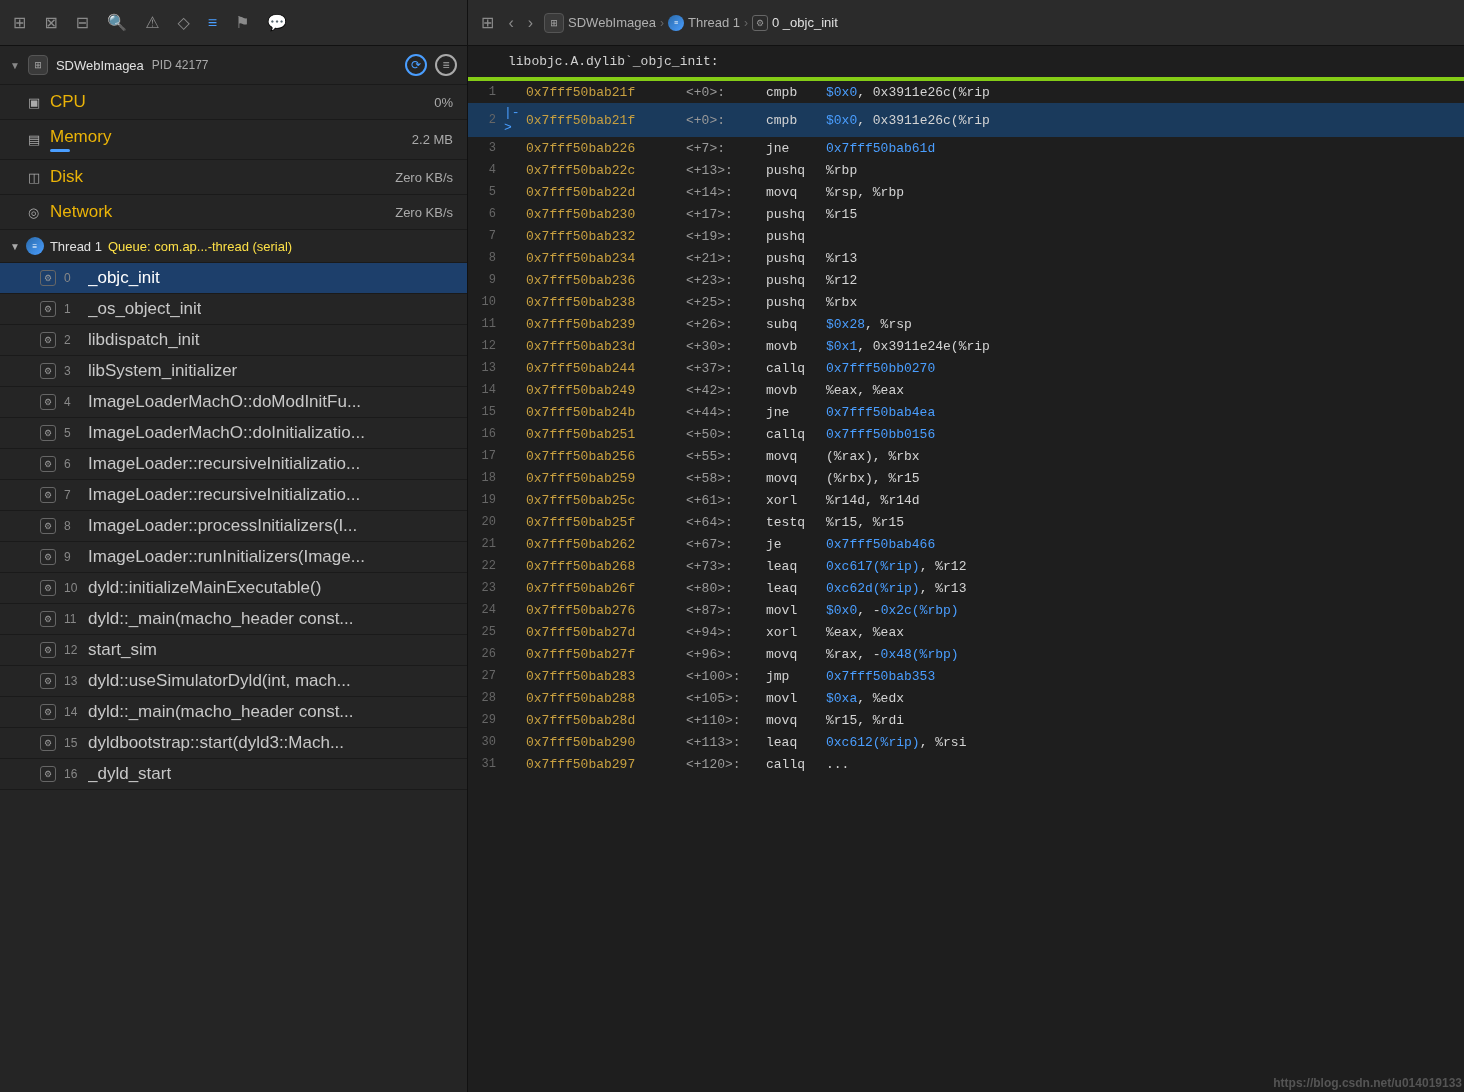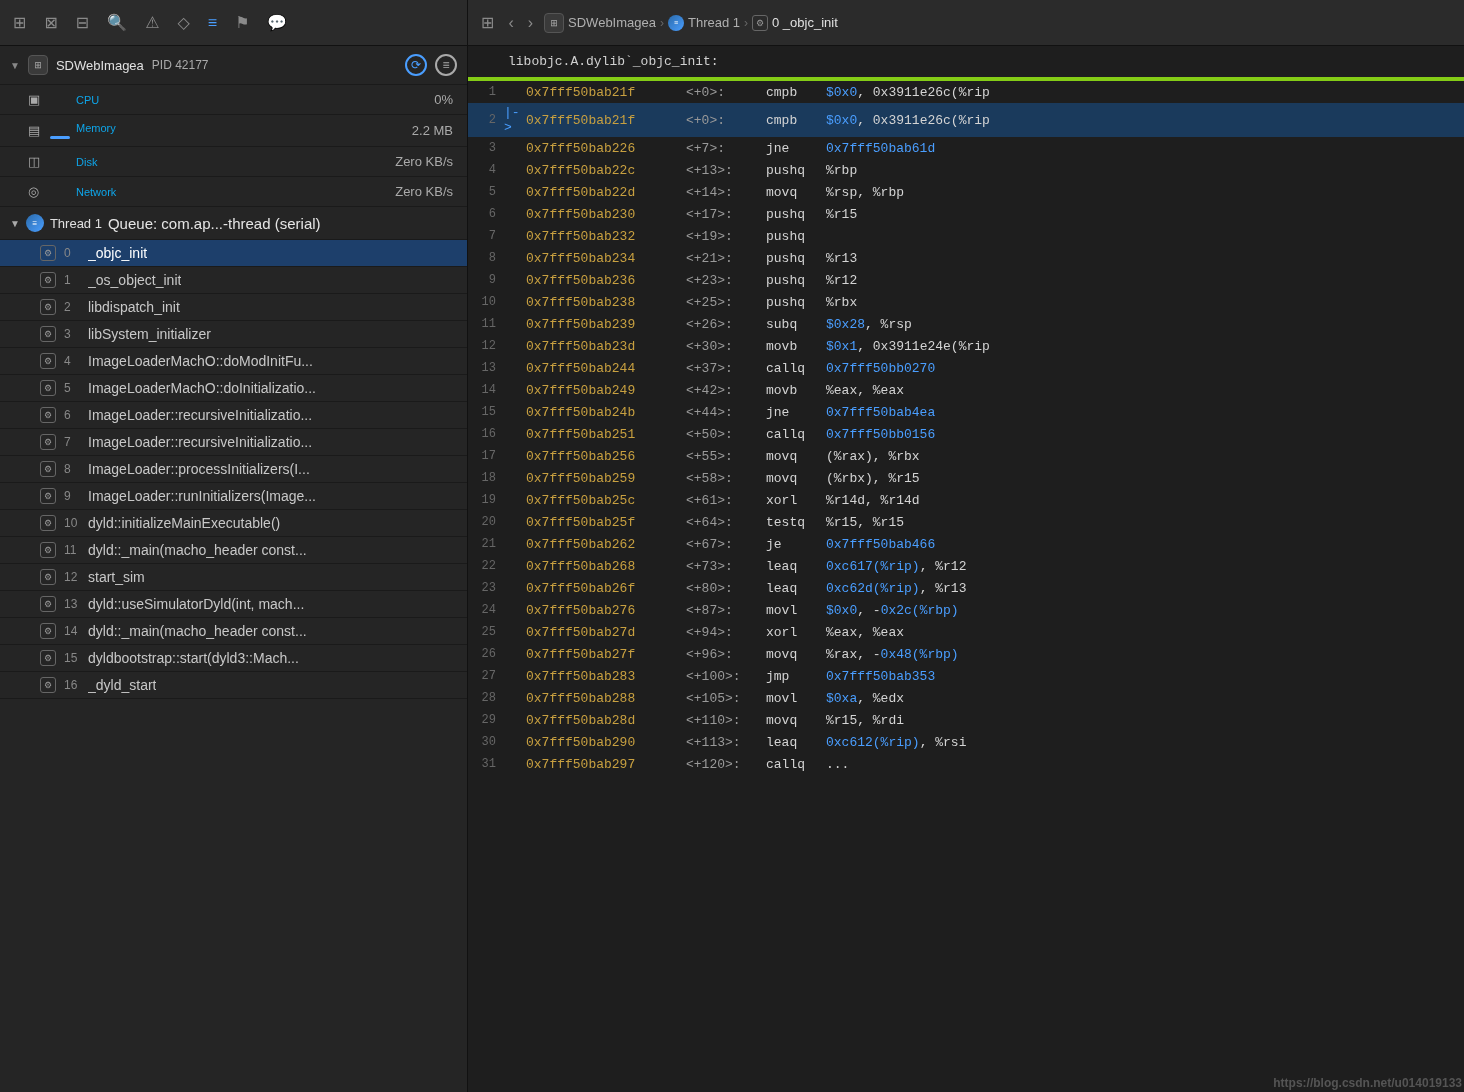--- a/index.html
+++ b/index.html
@@ -147,24 +147,23 @@
       padding: 7px 14px 7px 28px;
       border-bottom: 1px solid #1a1a1a;
     }
     .metric-icon {
       width: 22px;
       color: #aaa;
       font-size: 13px;
       flex-shrink: 0;
     }
     .metric-name {
-      color: #0ea5e9;
-      font-size: 11px;
+      color: #eab308;
+      font-size: 17px;
       flex: 1;
-      margin-left: 26px;
     }
     .metric-value {
       color: #aaa;
       font-size: 13px;
     }
     .memory-bar-wrapper {
       display: flex;
       flex-direction: column;
       flex: 1;
     }
@@ -198,22 +197,22 @@
       align-items: center;
       justify-content: center;
       font-size: 8px;
       color: white;
     }
     .thread-name {
       color: #e0e0e0;
       font-weight: 500;
     }
     .thread-queue {
-      color: #e5e5e5;
-      font-size: 15px;
+      color: #fde047;
+      font-size: 13px;
     }
 
     
     .stack-frame {
       display: flex;
       align-items: center;
       padding: 5px 10px 5px 40px;
       gap: 8px;
       cursor: pointer;
       border-bottom: 1px solid #1a1a1a;
@@ -231,21 +230,21 @@
       border-radius: 3px;
       display: flex;
       align-items: center;
       justify-content: center;
       font-size: 9px;
       color: #999;
       flex-shrink: 0;
     }
     .frame-name {
       color: #c8c8c8;
-      font-size: 14px;
+      font-size: 17px;
       white-space: nowrap;
       overflow: hidden;
       text-overflow: ellipsis;
     }
     .frame-number {
       color: #888;
       font-size: 12px;
       min-width: 16px;
     }
 

